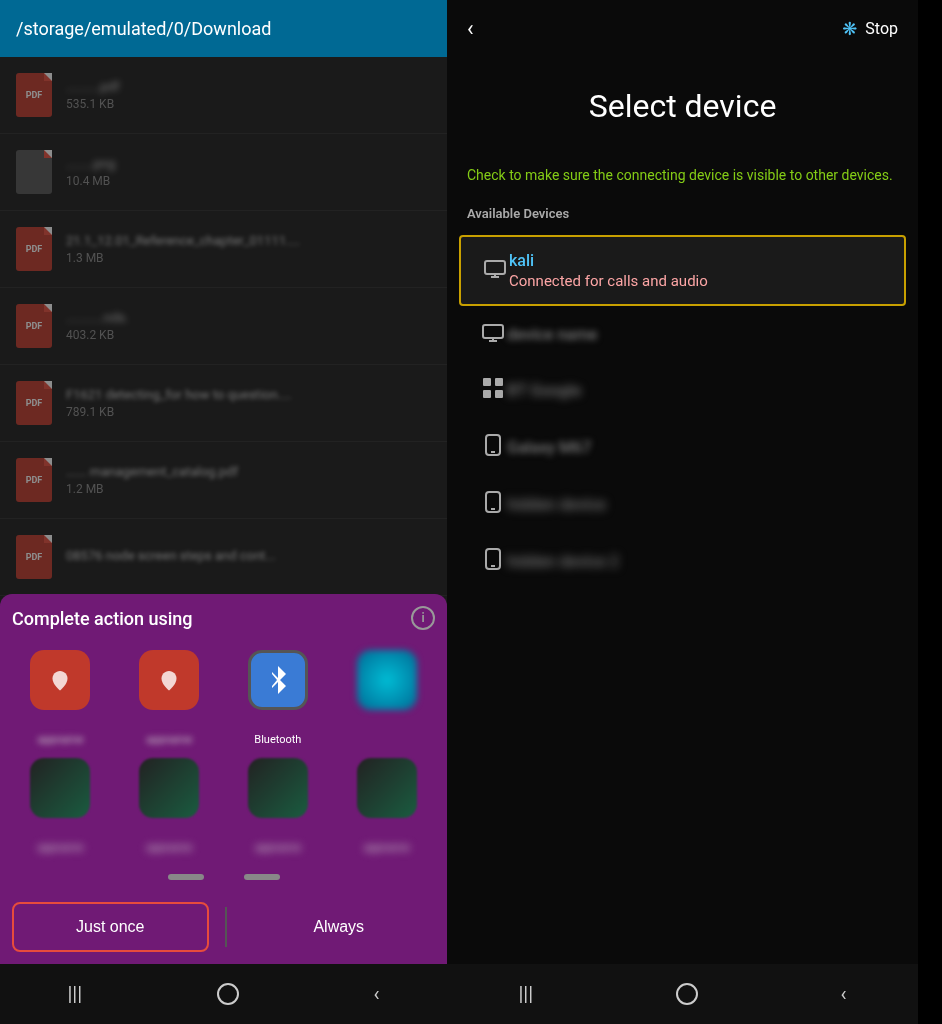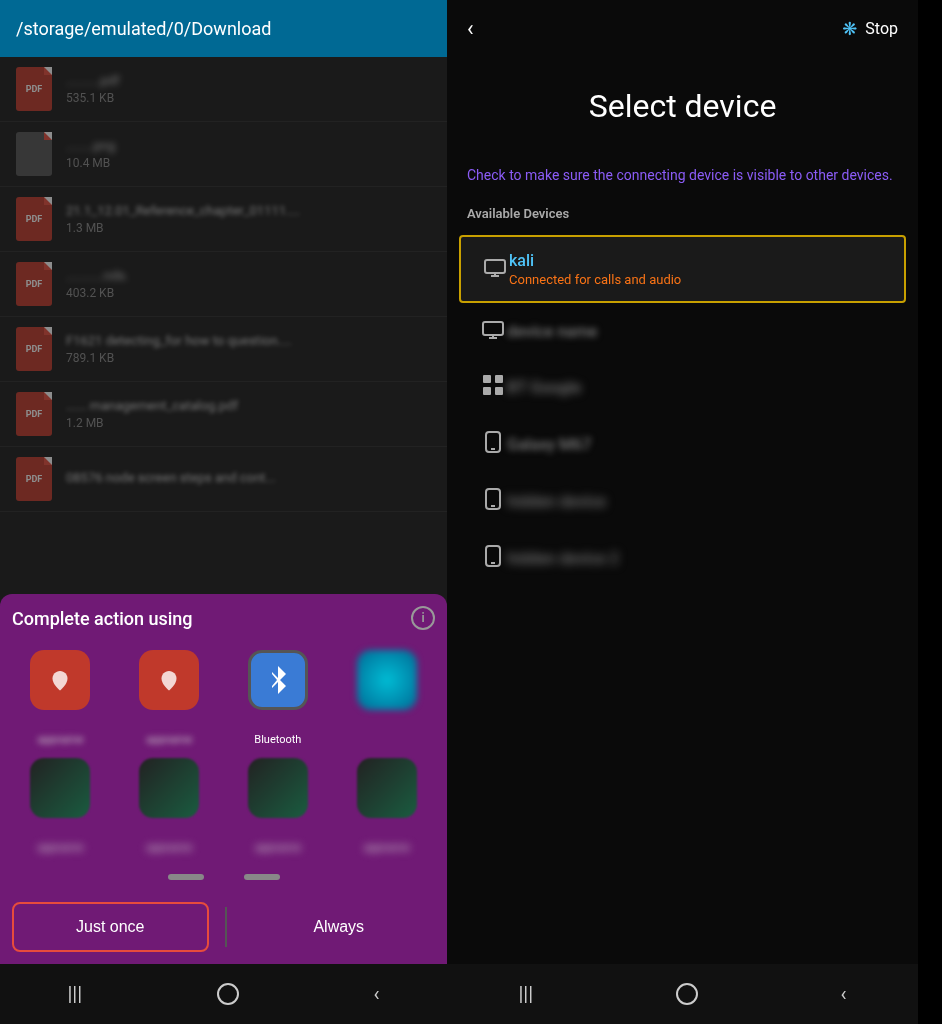--- a/index.html
+++ b/index.html
@@ -32,21 +32,21 @@
 
     .file-list {
       flex: 1;
       overflow: hidden;
       opacity: 0.5;
     }
 
     .file-item {
       display: flex;
       align-items: center;
-      padding: 10px 16px;
+      padding: 16px 16px;
       border-bottom: 1px solid #2a2a2a;
     }
 
     .file-icon {
       width: 36px;
       height: 44px;
       background: #c0392b;
       border-radius: 3px;
       margin-right: 14px;
       flex-shrink: 0;
@@ -295,21 +295,21 @@
 
     .select-device-title {
       color: #fff;
       font-size: 32px;
       font-weight: 400;
       text-align: center;
       padding: 30px 20px 40px;
     }
 
     .hint-text {
-      color: #8b5cf6;
+      color: #84cc16;
       font-size: 14px;
       padding: 0 20px 20px;
       line-height: 1.5;
     }
 
     .available-label {
       color: #aaa;
       font-size: 13px;
       font-weight: 600;
       padding: 0 20px 12px;
@@ -350,22 +350,22 @@
       font-size: 16px;
       font-weight: 500;
     }
 
     .device-name.gray {
       color: #777;
       filter: blur(3px);
     }
 
     .device-status {
-      color: #f97316;
-      font-size: 13px;
+      color: #fca5a5;
+      font-size: 15px;
       margin-top: 2px;
     }
 
     
     .blurred {
       filter: blur(4px);
     }
 
     .right-bottom-nav {
       height: 60px;

